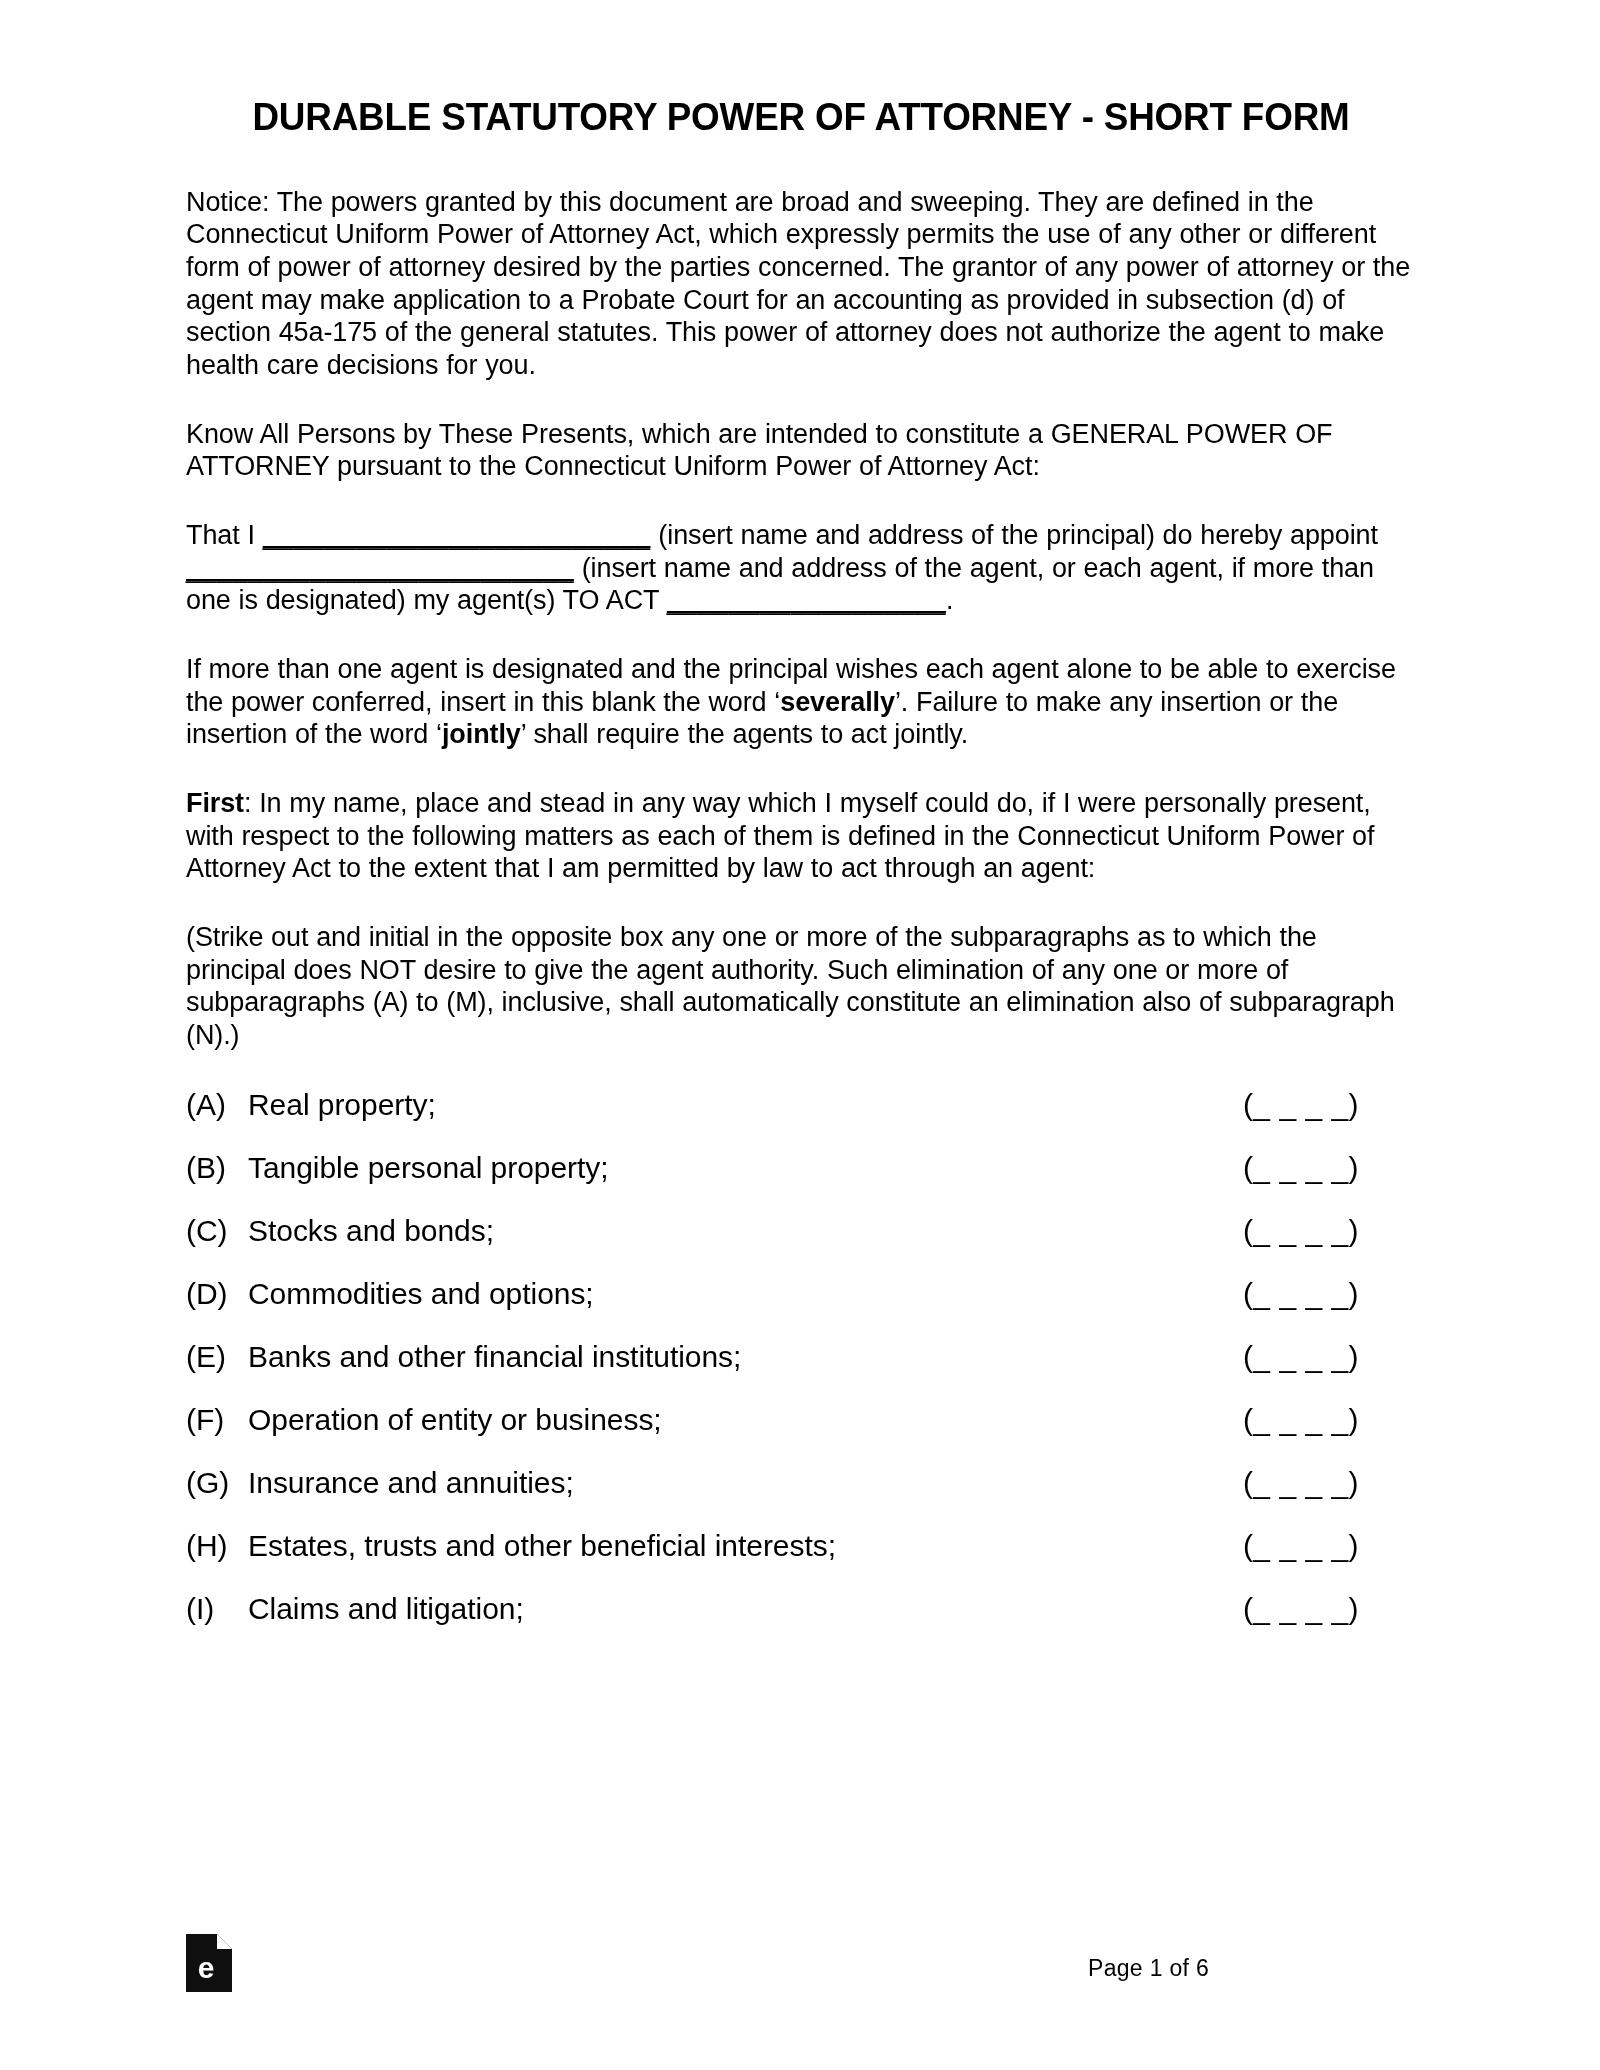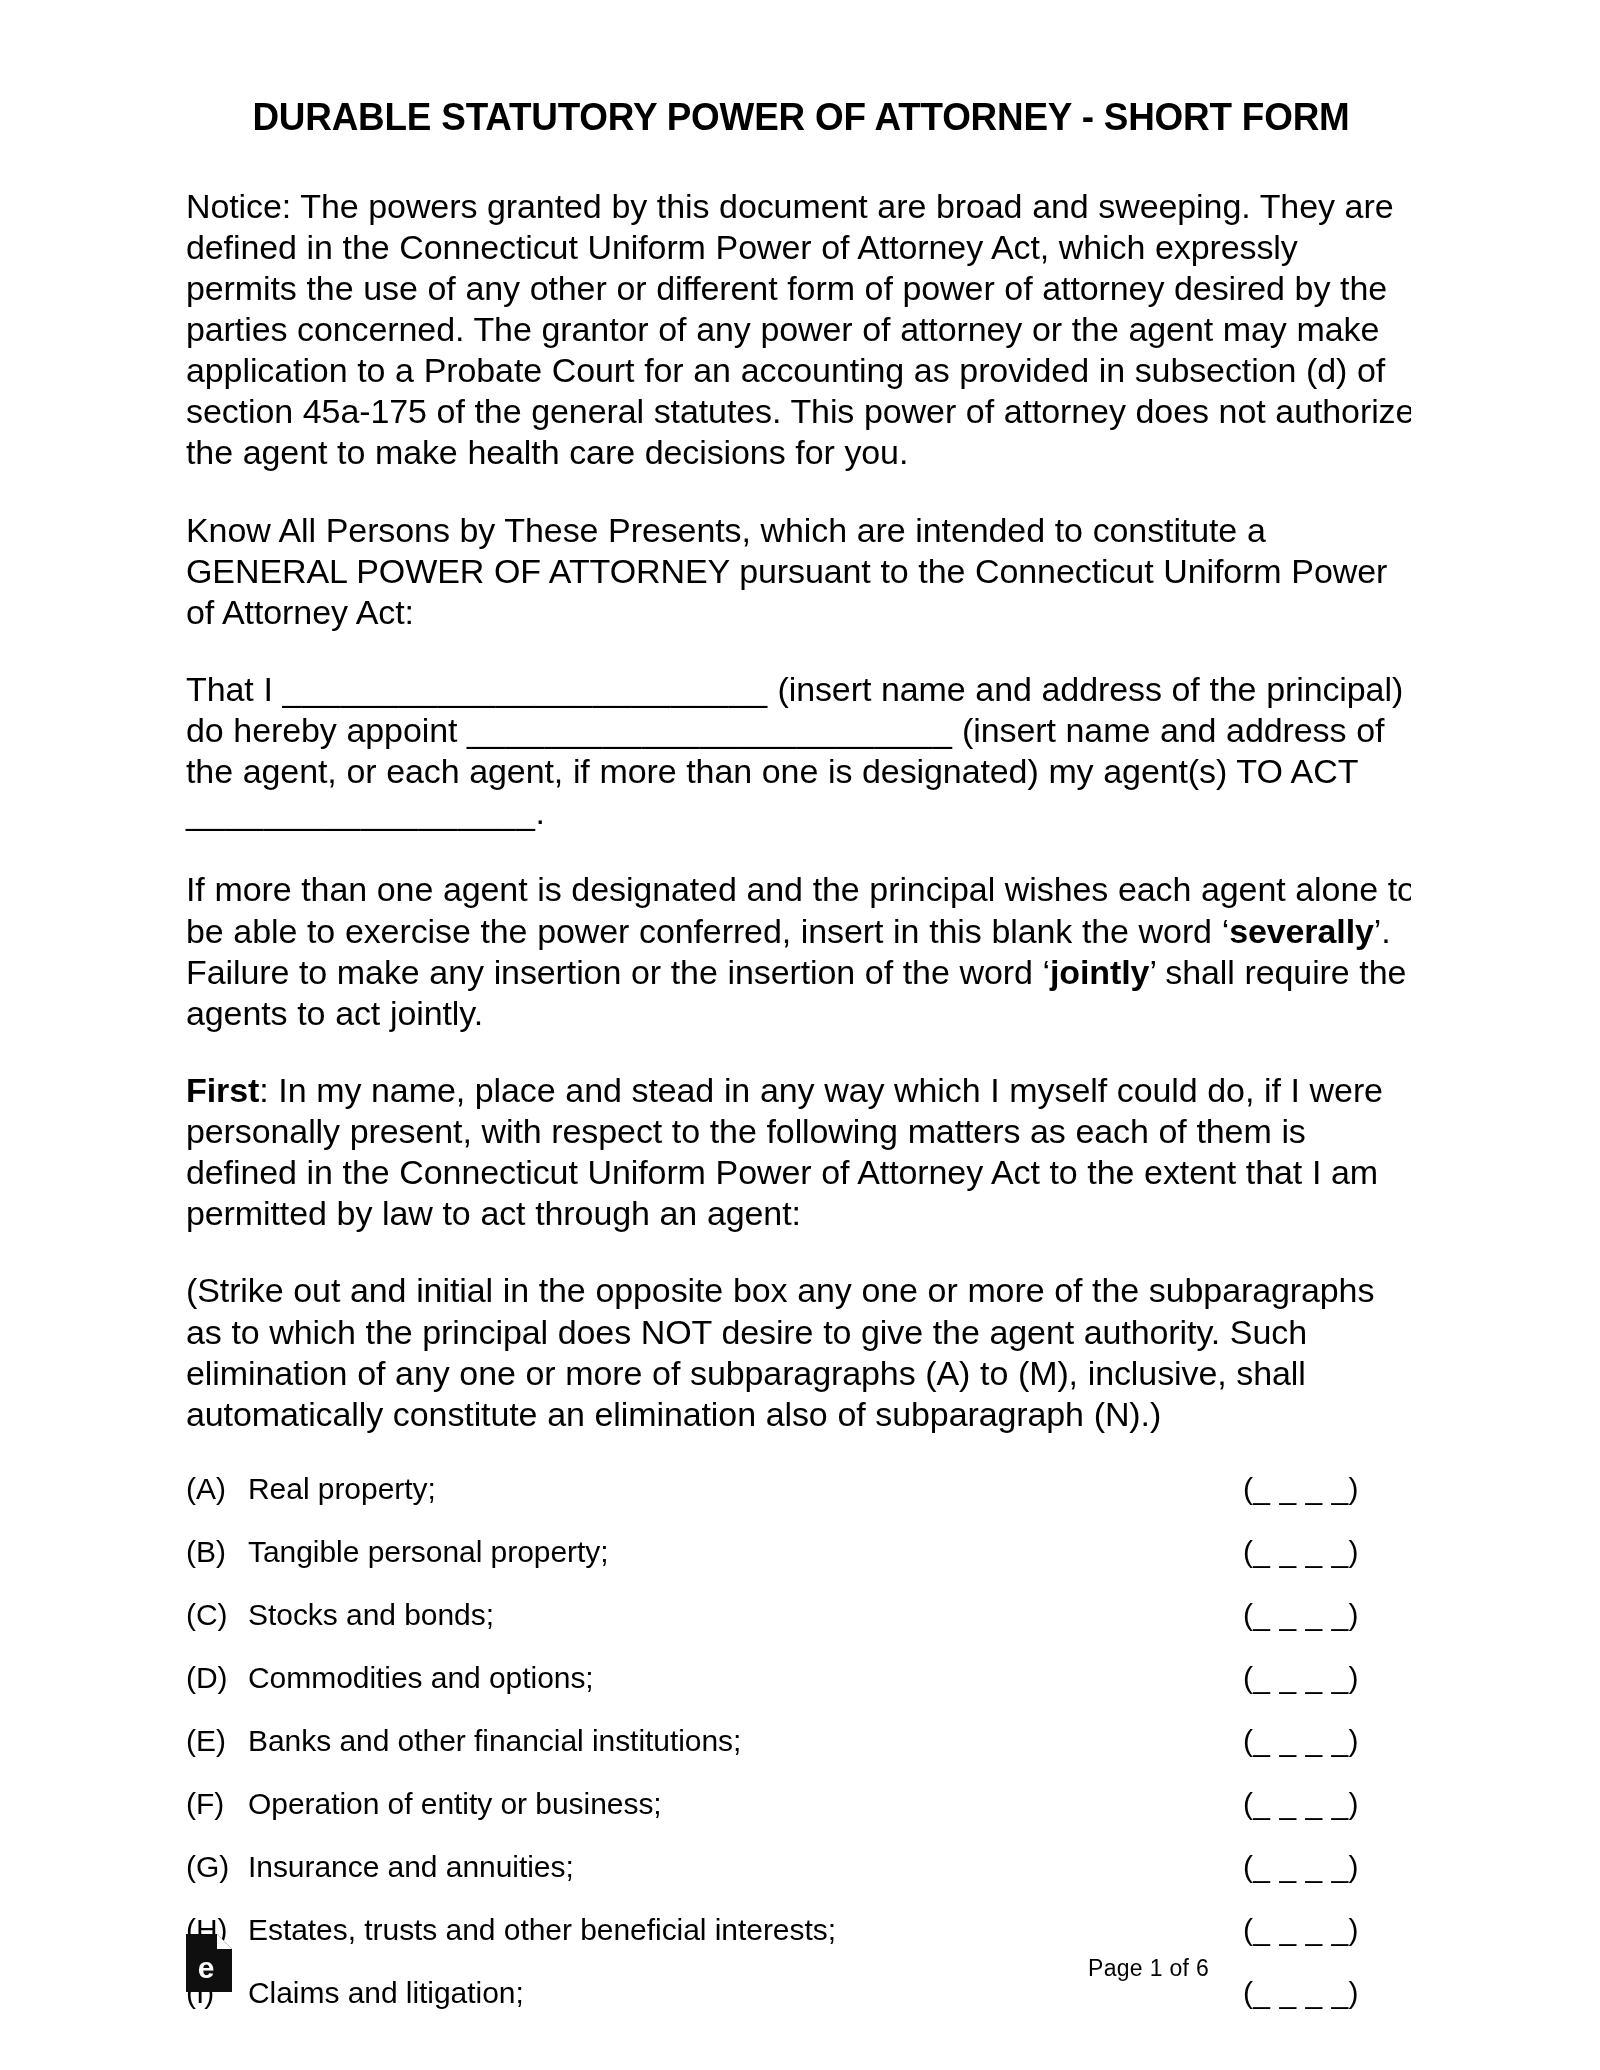--- a/index.html
+++ b/index.html
@@ -37,35 +37,35 @@
     font-weight: bold;
     text-align: center;
     letter-spacing: -0.2px;
     margin: 0 0 46px 0;
     line-height: 1.15;
     transform: scaleX(0.97);
     transform-origin: center top;
   }
 
   p.para {
-    font-size: 34px;
+    font-size: 27px;
     line-height: 1.21;
     margin: 0 0 36px 0;
     text-align: left;
     letter-spacing: -0.1px;
     word-spacing: 0.4px;
   }
 
   p.para.tight {
     margin-bottom: 34px;
   }
 
   .b { font-weight: bold; }
 
-  .blank { letter-spacing: 0.5px; }
+  .blank { letter-spacing: 0.5px; text-decoration: underline; }
 
   
   .list {
     margin: 0;
     padding: 0;
     list-style: none;
   }
   .list-row {
     display: flex;
     align-items: baseline;

